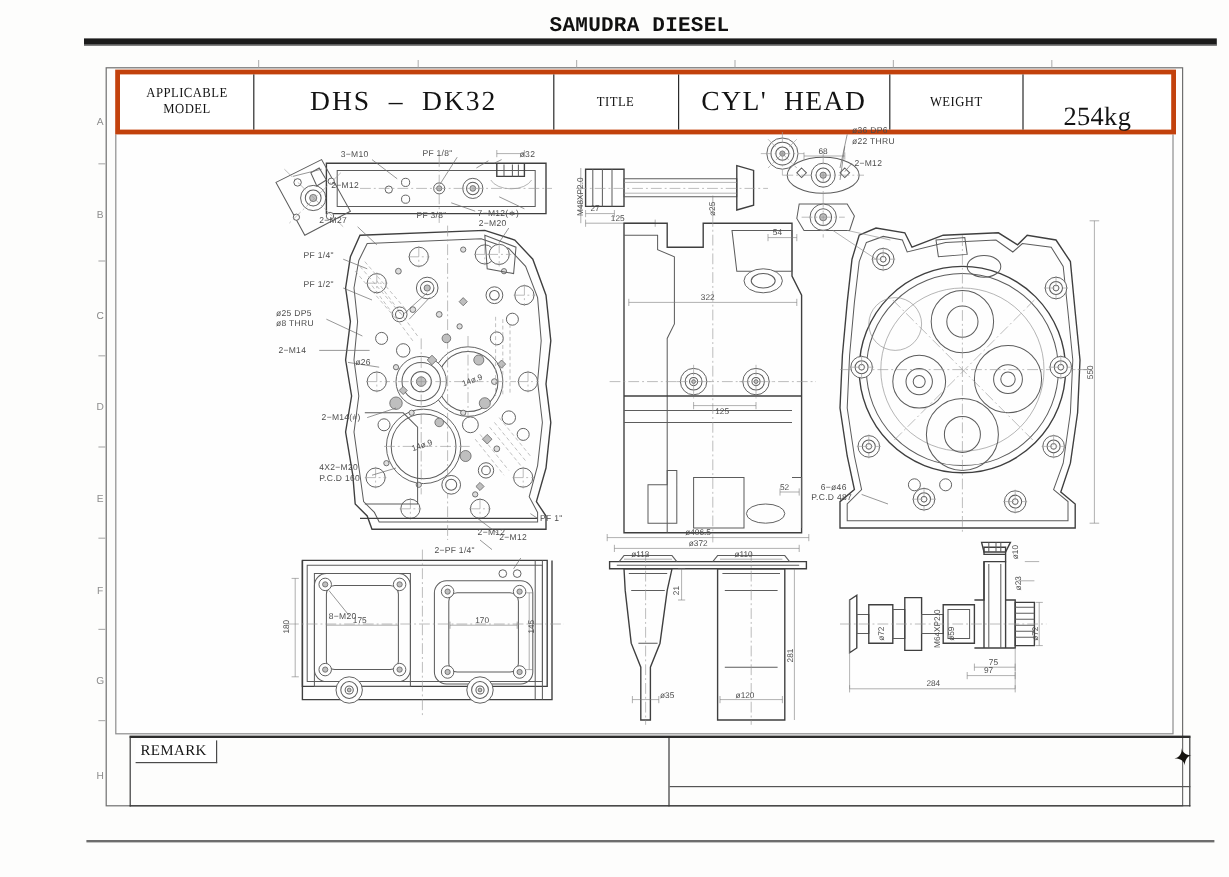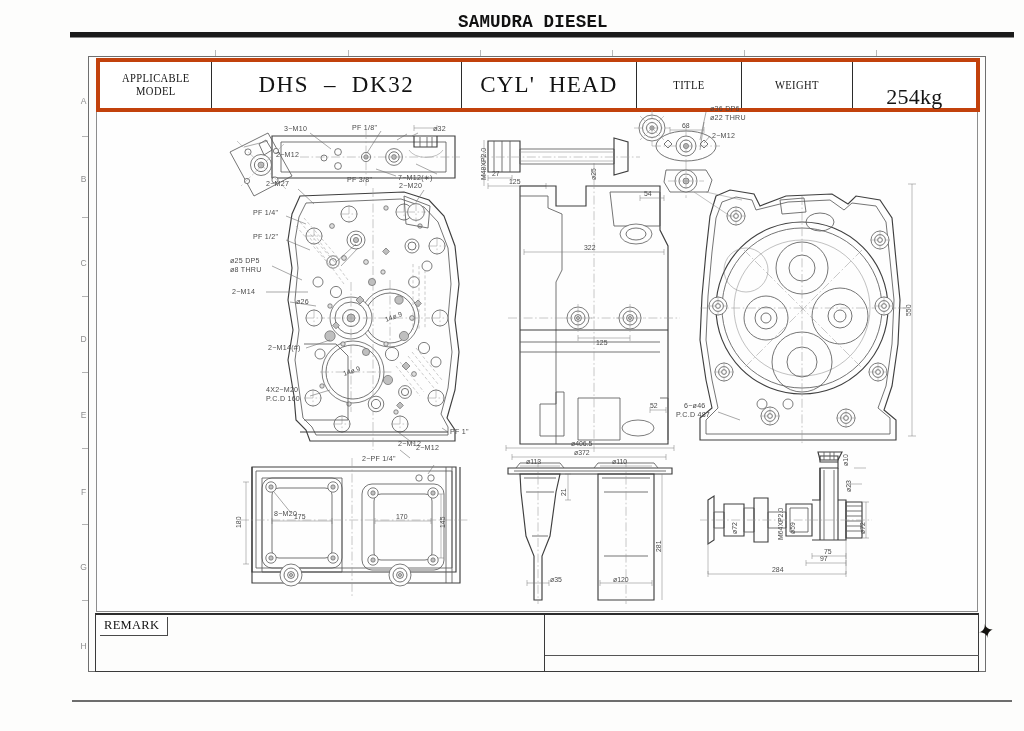--- a/index.html
+++ b/index.html
@@ -73,21 +73,21 @@
   .c-model-val { width: 251px; text-align: right; }
   .c-title-lbl { width: 105px; }
   .c-title-val { width: 177px; }
   .c-wt-lbl    { width: 112px; }
   .c-wt-val    { width: 124px; }
   .c-title-val .tb-val { letter-spacing: 1.2px; }
   .c-wt-val .tb-val { letter-spacing: .3px; font-size: 22px; margin-top: 24px;}
 
   
   .remarkblock {
-    position: absolute; left: 95px; top: 613px;
+    position: absolute; left: 108px; top: 613px;
     width: 884px; height: 59px;
     border: 1px solid #3a3a3a;
     border-top: 2px solid #2d2d2d;
     box-sizing: border-box;
   }
   .remark-lbl-box {
     position: absolute; left: 4px; top: 2px;
     padding: 1px 8px 2px 4px;
     font-family: "Liberation Serif", serif;
     font-size: 12.5px; color: #131313;
@@ -160,25 +160,25 @@
   <div class="titleblock">
     <div class="tb-cell c-model-lbl">
       <div class="tb-lbl">
         <div>APPLICABLE</div>
         <div>MODEL</div>
       </div>
     </div>
     <div class="tb-cell c-model-val">
       <span class="tb-val">DHS  –  DK32</span>
     </div>
+    <div class="tb-cell c-title-lbl">
+      <span class="tb-lbl">TITLE</span>
+    </div>
     <div class="tb-cell c-title-val">
       <span class="tb-val">CYL'  HEAD</span>
-    </div>
-    <div class="tb-cell c-title-lbl">
-      <span class="tb-lbl">TITLE</span>
     </div>
     <div class="tb-cell c-wt-lbl">
       <span class="tb-lbl">WEIGHT</span>
     </div>
     <div class="tb-cell c-wt-val">
       <span class="tb-val">254kg</span>
     </div>
   </div>
 
   <div class="remarkblock">

